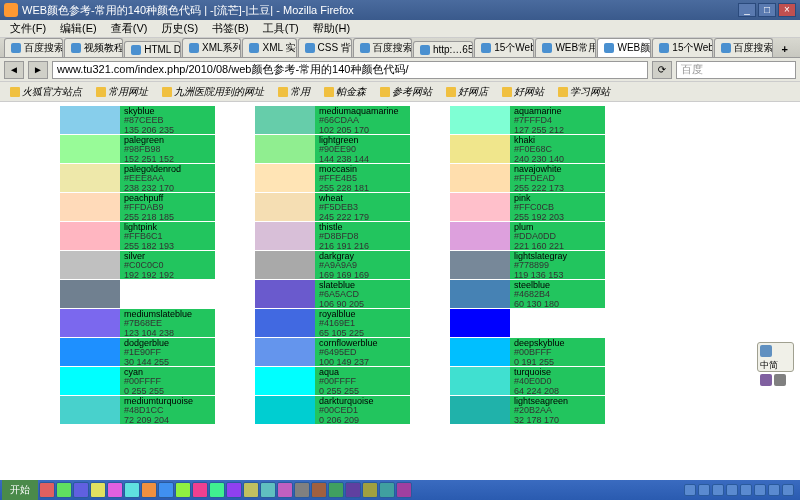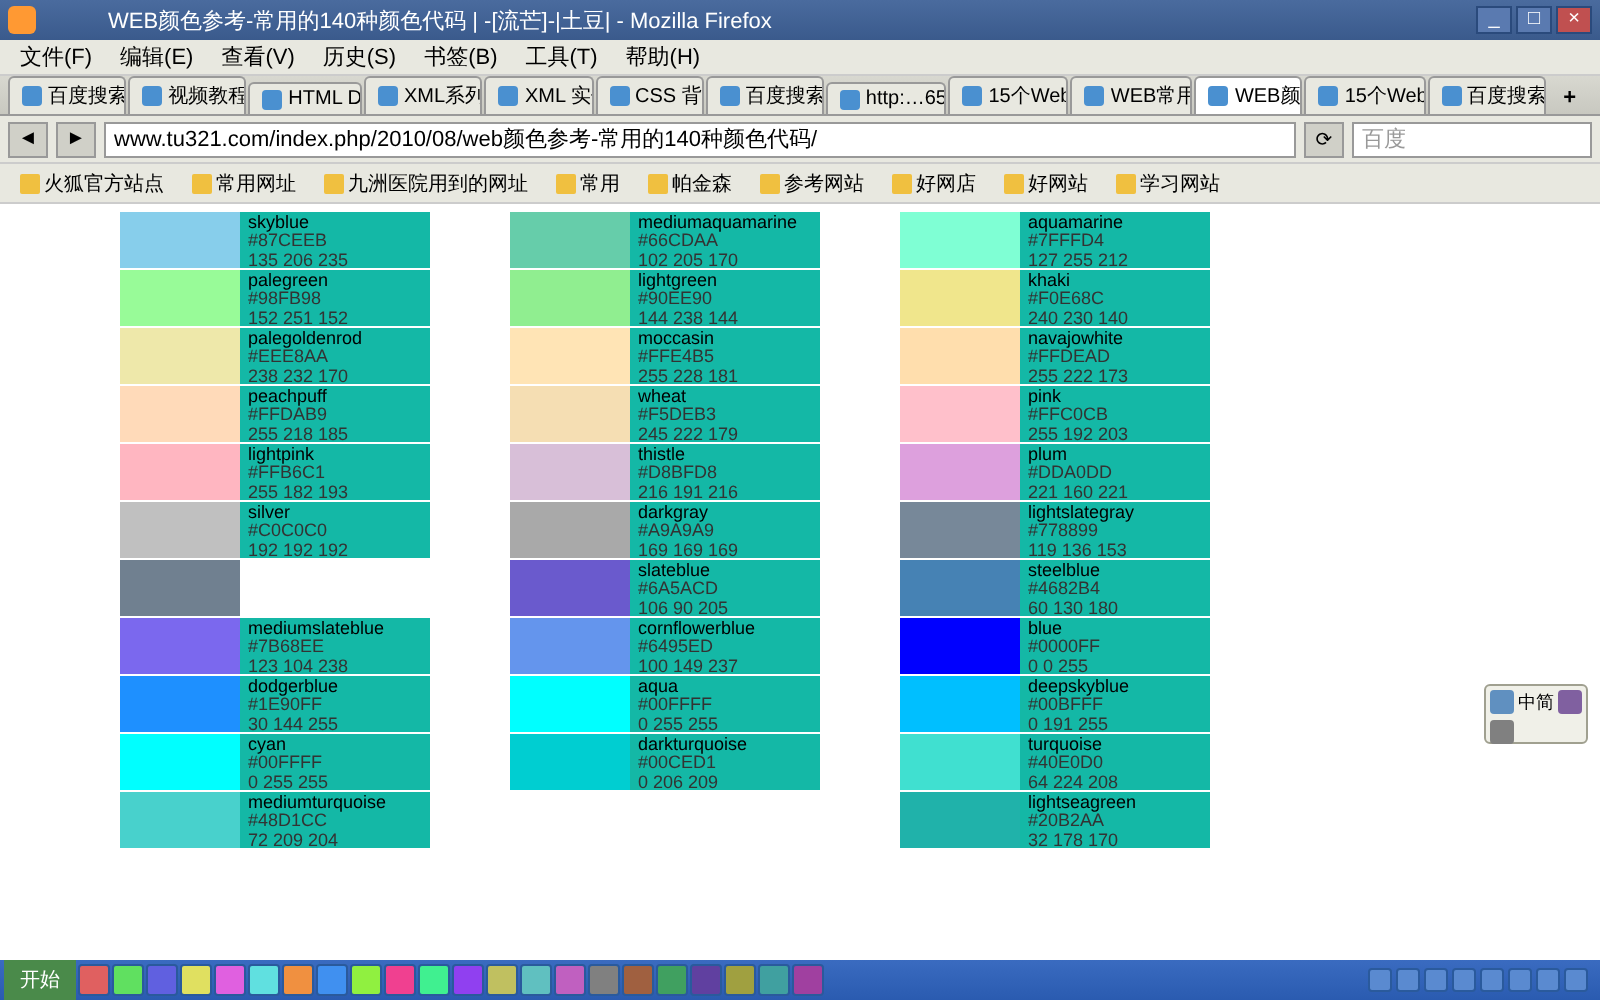--- a/index.html
+++ b/index.html
@@ -1,52 +1,52 @@
 <!DOCTYPE html>
 <html><head>
 <meta charset="utf-8">
 <style>
 * { margin: 0; padding: 0; box-sizing: border-box; font-family: "Microsoft YaHei", Arial, sans-serif; }
 body { background: #e8e8e0; font-size: 11px; overflow: hidden; width: 800px; height: 500px; }
 
 .titlebar { background: linear-gradient(#4a6b9e, #3a5a8c); color: #fff; height: 20px; display: flex; align-items: center; padding: 0 4px; font-size: 11px; }
 .titlebar-icon { width: 14px; height: 14px; background: #ff9933; border-radius: 3px; margin-right: 4px; }
-.titlebar-text { flex: 1; margin-left: 32px; }
+.titlebar-text { flex: 1; }
 .titlebar-btns { display: flex; gap: 2px; }
 .titlebar-btn { width: 18px; height: 14px; background: #5a7ab0; color: #fff; text-align: center; font-size: 10px; cursor: pointer; border: 1px solid #2a4a7c; }
 
 .menubar { background: #e8e8e0; height: 18px; display: flex; align-items: flex-end; padding: 0 4px; gap: 2px; border-bottom: 1px solid #ccc; }
 .menu-item { padding: 1px 6px; font-size: 11px; cursor: pointer; }
 
 .tabbar { background: linear-gradient(#d8d8d0, #c8c8c0); height: 20px; display: flex; align-items: flex-end; padding: 0 4px; gap: 1px; border-bottom: 1px solid #999; overflow: hidden; }
 .tab { background: #e8e8e0; border: 1px solid #999; border-bottom: none; padding: 2px 6px; font-size: 10px; border-radius: 3px 3px 0 0; cursor: pointer; display: flex; align-items: center; gap: 3px; max-width: 70px; white-space: nowrap; overflow: hidden; }
 .tab.active { background: #fff; }
 .tab-icon { width: 10px; height: 10px; background: #4a90d0; border-radius: 2px; flex-shrink: 0; }
 .tab-plus { padding: 2px 8px; cursor: pointer; font-weight: bold; }
 
 .urlbar { background: #e8e8e0; height: 24px; display: flex; align-items: center; padding: 2px 4px; gap: 4px; border-bottom: 1px solid #ccc; }
 .nav-btn { width: 20px; height: 18px; background: #d0d0c8; border: 1px solid #999; cursor: pointer; display: flex; align-items: center; justify-content: center; font-size: 10px; }
 .url-input { flex: 1; height: 18px; border: 1px solid #999; background: #fff; padding: 0 4px; font-size: 11px; display: flex; align-items: center; }
 .search-box { width: 120px; height: 18px; border: 1px solid #999; background: #fff; padding: 0 4px; font-size: 11px; display: flex; align-items: center; color: #999; }
 
-.bookmarkbar { background: #e8e8e0; height: 20px; display: flex; align-items: center; padding: 0 4px; gap: 2px; border-bottom: 1px solid #ccc; }
+.bookmarkbar { background: #e8e8e0; height: 20px; display: flex; align-items: center; padding: 0 4px; gap: 2px; border-bottom: 1px solid #ccc; font-style: italic; }
 .bm-item { padding: 2px 6px; font-size: 10px; cursor: pointer; display: flex; align-items: center; gap: 2px; }
 .bm-icon { width: 10px; height: 10px; background: #f0c040; border-radius: 1px; }
 
 .content-area { background: #fff; height: 378px; overflow: auto; position: relative; }
 .color-grid { display: flex; gap: 40px; padding: 4px 60px; }
 .color-col { display: flex; flex-direction: column; gap: 1px; }
 .color-row { display: flex; height: 28px; }
 .color-swatch { width: 60px; height: 28px; }
-.color-info { width: 95px; padding: 1px 4px; font-size: 9px; line-height: 1.05; background: #14b8a6; }
+.color-info { width: 95px; padding: 1px 4px; font-size: 9px; line-height: 1.05; background: #22c55e; }
 .color-info .cname { font-weight: normal; }
 .color-info .chex { color: #333; }
 .color-info .crgb { color: #333; }
 
-.floating-panel { position: absolute; right: 6px; top: 240px; width: 52px; height: 30px; background: #f0f0e8; border: 1px solid #a0a090; border-radius: 3px; display: flex; flex-wrap: wrap; padding: 2px; gap: 2px; }
+.floating-panel { position: absolute; right: 6px; top: 240px; width: 37px; height: 30px; background: #f0f0e8; border: 1px solid #a0a090; border-radius: 3px; display: flex; flex-wrap: wrap; padding: 2px; gap: 2px; }
 .fp-icon { width: 12px; height: 12px; background: #6090c0; border-radius: 2px; }
 
 .taskbar { background: linear-gradient(#3a6bc0, #2a5bb0); height: 20px; display: flex; align-items: center; padding: 0 2px; gap: 1px; }
 .start-btn { background: #4a8a4a; color: #fff; padding: 14px 8px; font-size: 10px; border-radius: 3px; cursor: pointer; }
 .task-item { width: 16px; height: 16px; background: #5a8ad0; border: 1px solid #2a5a9c; cursor: pointer; border-radius: 2px; }
 .tray { margin-left: auto; display: flex; align-items: center; gap: 2px; color: #fff; font-size: 10px; padding-right: 4px; }
 </style>
 </head>
 <body>
 
@@ -315,20 +315,28 @@
         </div>
         <div class="color-row">
           <div class="color-swatch" style="background: rgb(106, 90, 205);"></div>
           <div class="color-info">
             <div class="cname">slateblue</div>
             <div class="chex">#6A5ACD</div>
             <div class="crgb">106 90 205</div>
           </div>
         </div>
         <div class="color-row">
+          <div class="color-swatch" style="background: rgb(65, 105, 225);"></div>
+          <div class="color-info">
+            <div class="cname">royalblue</div>
+            <div class="chex">#4169E1</div>
+            <div class="crgb">65 105 225</div>
+          </div>
+        </div>
+        <div class="color-row">
           <div class="color-swatch" style="background: rgb(100, 149, 237);"></div>
           <div class="color-info">
             <div class="cname">cornflowerblue</div>
             <div class="chex">#6495ED</div>
             <div class="crgb">100 149 237</div>
           </div>
         </div>
         <div class="color-row">
           <div class="color-swatch" style="background: rgb(0, 255, 255);"></div>
           <div class="color-info">
@@ -398,25 +406,20 @@
         <div class="color-row">
           <div class="color-swatch" style="background: rgb(70, 130, 180);"></div>
           <div class="color-info">
             <div class="cname">steelblue</div>
             <div class="chex">#4682B4</div>
             <div class="crgb">60 130 180</div>
           </div>
         </div>
         <div class="color-row">
           <div class="color-swatch" style="background: rgb(0, 0, 255);"></div>
-          <div class="color-info">
-            <div class="cname">blue</div>
-            <div class="chex">#0000FF</div>
-            <div class="crgb">0 0 255</div>
-          </div>
         </div>
         <div class="color-row">
           <div class="color-swatch" style="background: rgb(0, 191, 255);"></div>
           <div class="color-info">
             <div class="cname">deepskyblue</div>
             <div class="chex">#00BFFF</div>
             <div class="crgb">0 191 255</div>
           </div>
         </div>
         <div class="color-row">

